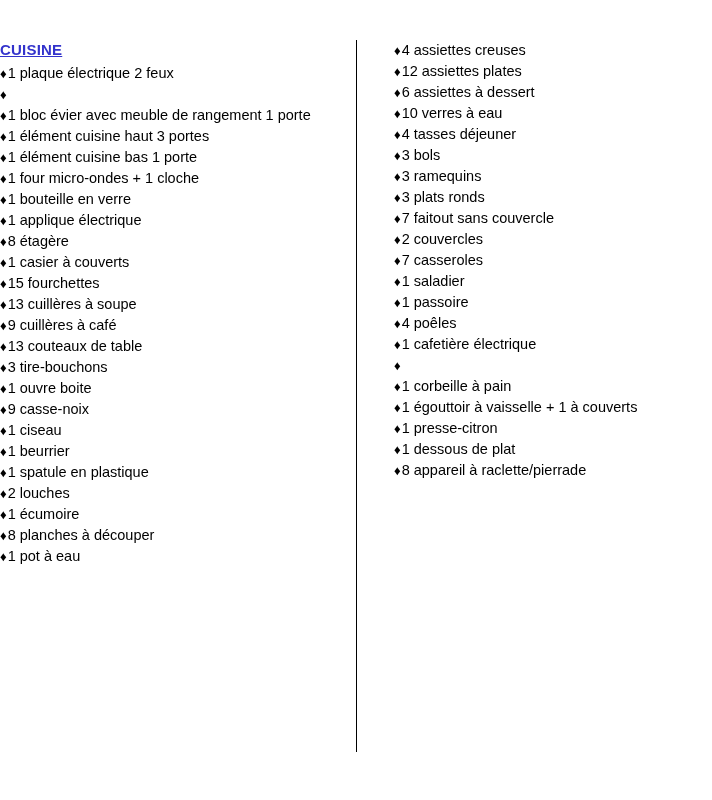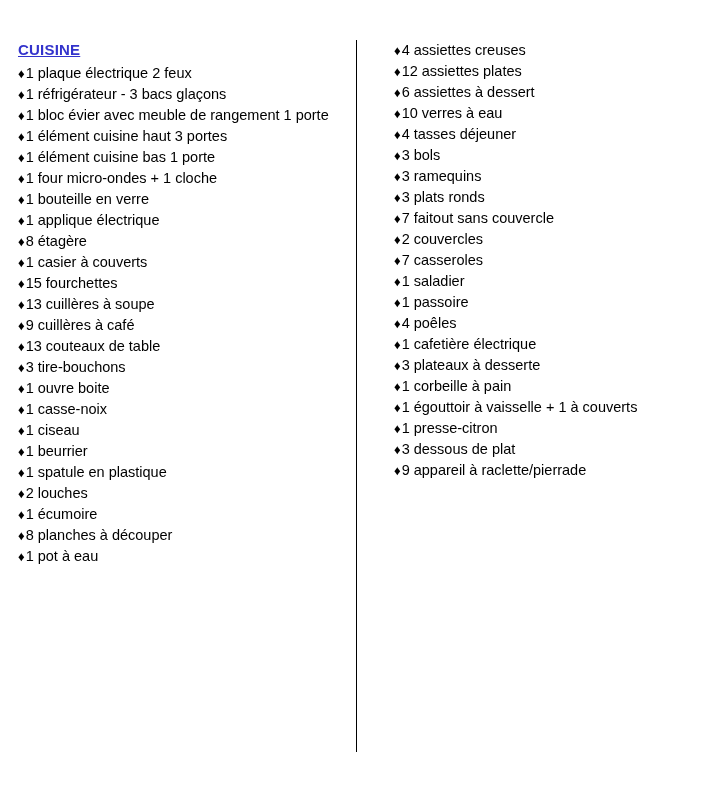--- a/index.html
+++ b/index.html
@@ -24,21 +24,21 @@
     position: absolute;
     top: 40px;
     left: 0;
     width: 712px;
     display: flex;
     align-items: flex-start;
   }
   .col-left {
     width: 356px;
     box-sizing: border-box;
-    padding-left: 18px;
+    padding-left: 0;
     padding-right: 6px;
   }
   .col-right {
     width: 356px;
     box-sizing: border-box;
     padding-left: 38px;
     padding-right: 6px;
   }
   .divider {
     position: absolute;
@@ -91,21 +91,20 @@
 
     <div class="col-left">
       <div class="section-title">CUISINE</div>
       <ul class="items">
           <li>
             <span class="bullet">♦</span>
             <span class="item-text">1 plaque électrique 2 feux</span>
           </li>
           <li>
             <span class="bullet">♦</span>
-            <span class="item-text">1 réfrigérateur - 3 bacs glaçons</span>
           </li>
           <li>
             <span class="bullet">♦</span>
             <span class="item-text">1 bloc évier avec meuble de rangement 1 porte</span>
           </li>
           <li>
             <span class="bullet">♦</span>
             <span class="item-text">1 élément cuisine haut 3 portes</span>
           </li>
           <li>
@@ -151,21 +150,21 @@
           <li>
             <span class="bullet">♦</span>
             <span class="item-text">3 tire-bouchons</span>
           </li>
           <li>
             <span class="bullet">♦</span>
             <span class="item-text">1 ouvre boite</span>
           </li>
           <li>
             <span class="bullet">♦</span>
-            <span class="item-text">1 casse-noix</span>
+            <span class="item-text">9 casse-noix</span>
           </li>
           <li>
             <span class="bullet">♦</span>
             <span class="item-text">1 ciseau</span>
           </li>
           <li>
             <span class="bullet">♦</span>
             <span class="item-text">1 beurrier</span>
           </li>
           <li>
@@ -248,39 +247,38 @@
           <li>
             <span class="bullet">♦</span>
             <span class="item-text">4 poêles</span>
           </li>
           <li>
             <span class="bullet">♦</span>
             <span class="item-text">1 cafetière électrique</span>
           </li>
           <li>
             <span class="bullet">♦</span>
-            <span class="item-text">3 plateaux à desserte</span>
           </li>
           <li>
             <span class="bullet">♦</span>
             <span class="item-text">1 corbeille à pain</span>
           </li>
           <li>
             <span class="bullet">♦</span>
             <span class="item-text">1 égouttoir à vaisselle + 1 à couverts</span>
           </li>
           <li>
             <span class="bullet">♦</span>
             <span class="item-text">1 presse-citron</span>
           </li>
           <li>
             <span class="bullet">♦</span>
-            <span class="item-text">3 dessous de plat</span>
-          </li>
-          <li>
-            <span class="bullet">♦</span>
-            <span class="item-text">9 appareil à raclette/pierrade</span>
+            <span class="item-text">1 dessous de plat</span>
+          </li>
+          <li>
+            <span class="bullet">♦</span>
+            <span class="item-text">8 appareil à raclette/pierrade</span>
           </li>
         </ul>
     </div>
 
   </div>
 </div>
 
 </body></html>

